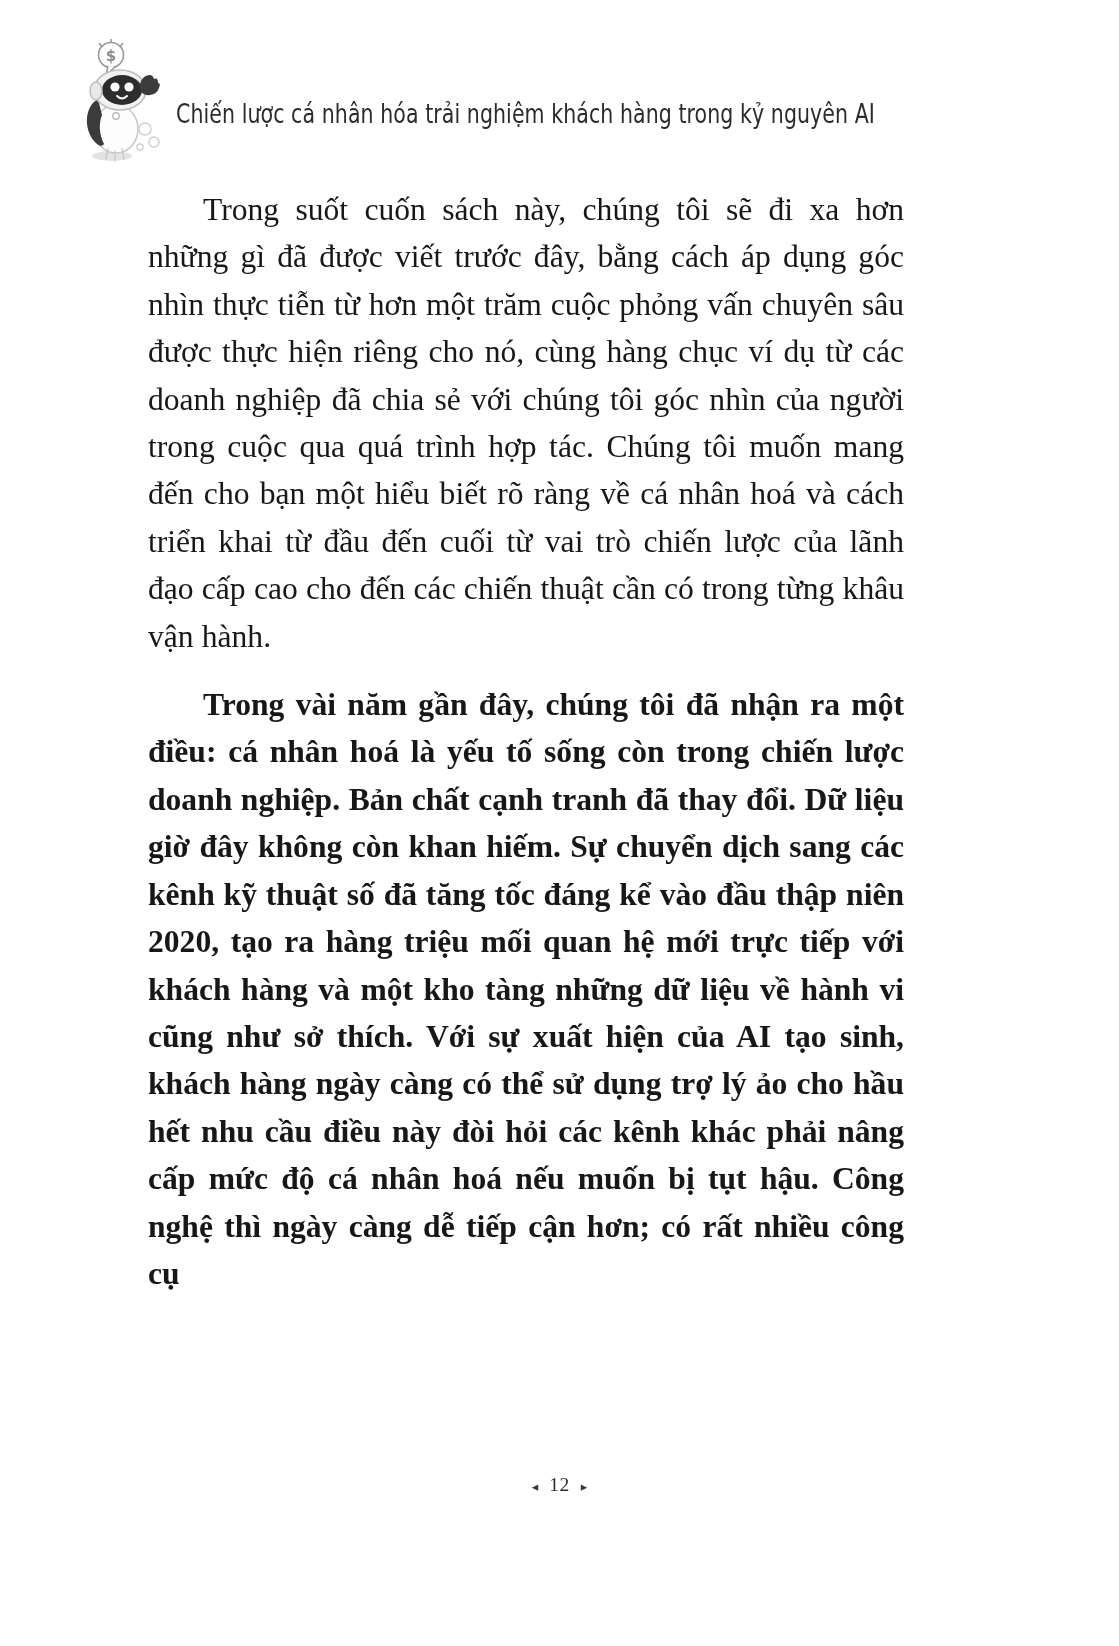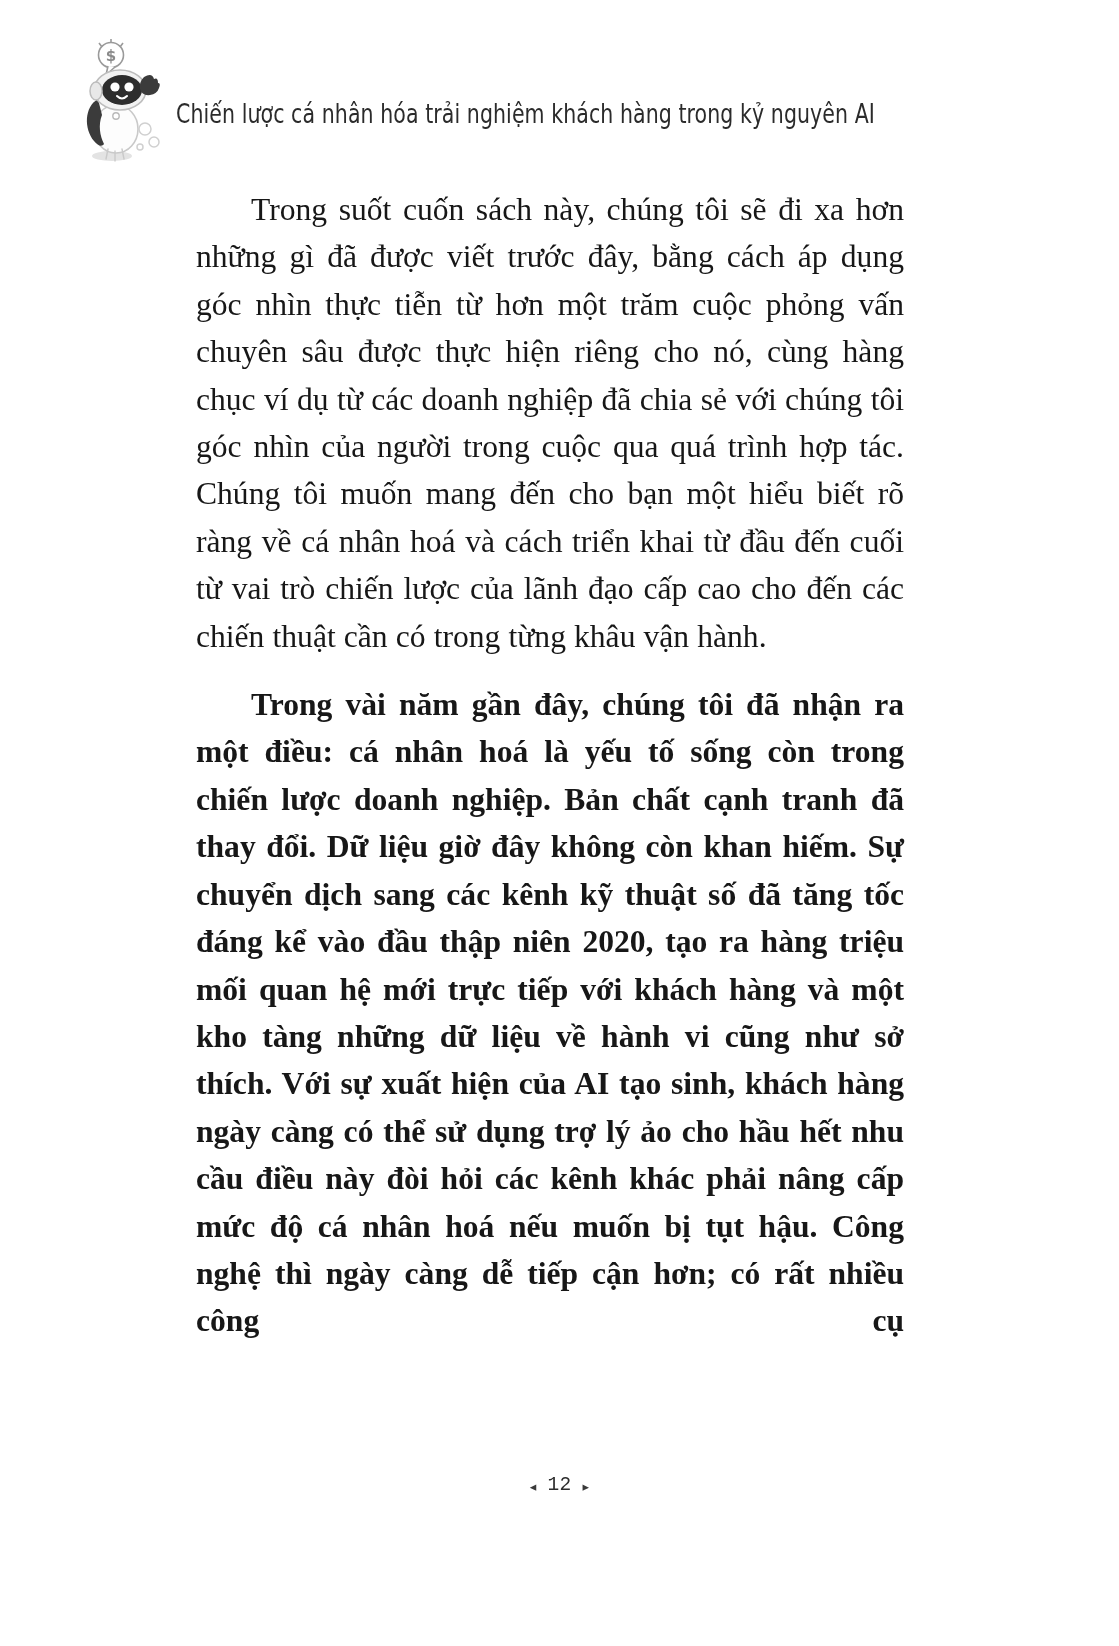--- a/index.html
+++ b/index.html
@@ -62,21 +62,21 @@
   }
   p.para {
     margin: 0;
     font-size: 31.6px;
     line-height: 47.4px;
     text-align: justify;
     text-justify: inter-word;
     word-spacing: 0.2px;
     color: #171717;
   }
-  p.para.indent { text-indent: 55px; margin-left: 48px; }
+  p.para.indent { text-indent: 55px; }
   p.para + p.para { margin-top: 21px; }
   p.para:last-child { text-align: justify; font-weight: bold; }
 
   
   p.para.tail::after {
     content: "";
     display: inline-block;
     width: 100%;
   }
 
@@ -95,21 +95,21 @@
     color: #2e2e2e;
   }
   .footer .orn {
     font-size: 13px;
     color: #3a3a3a;
     line-height: 1;
     position: relative;
     top: 1px;
   }
   .footer .pageno {
-    font-family: Liberation Mono, monospace;
+    font-family: Liberation Serif, serif;
     font-size: 19.5px;
     letter-spacing: 0.4px;
   }
 </style>
 </head>
 <body>
 
 <div class="page">
 
   <div class="running-header">

